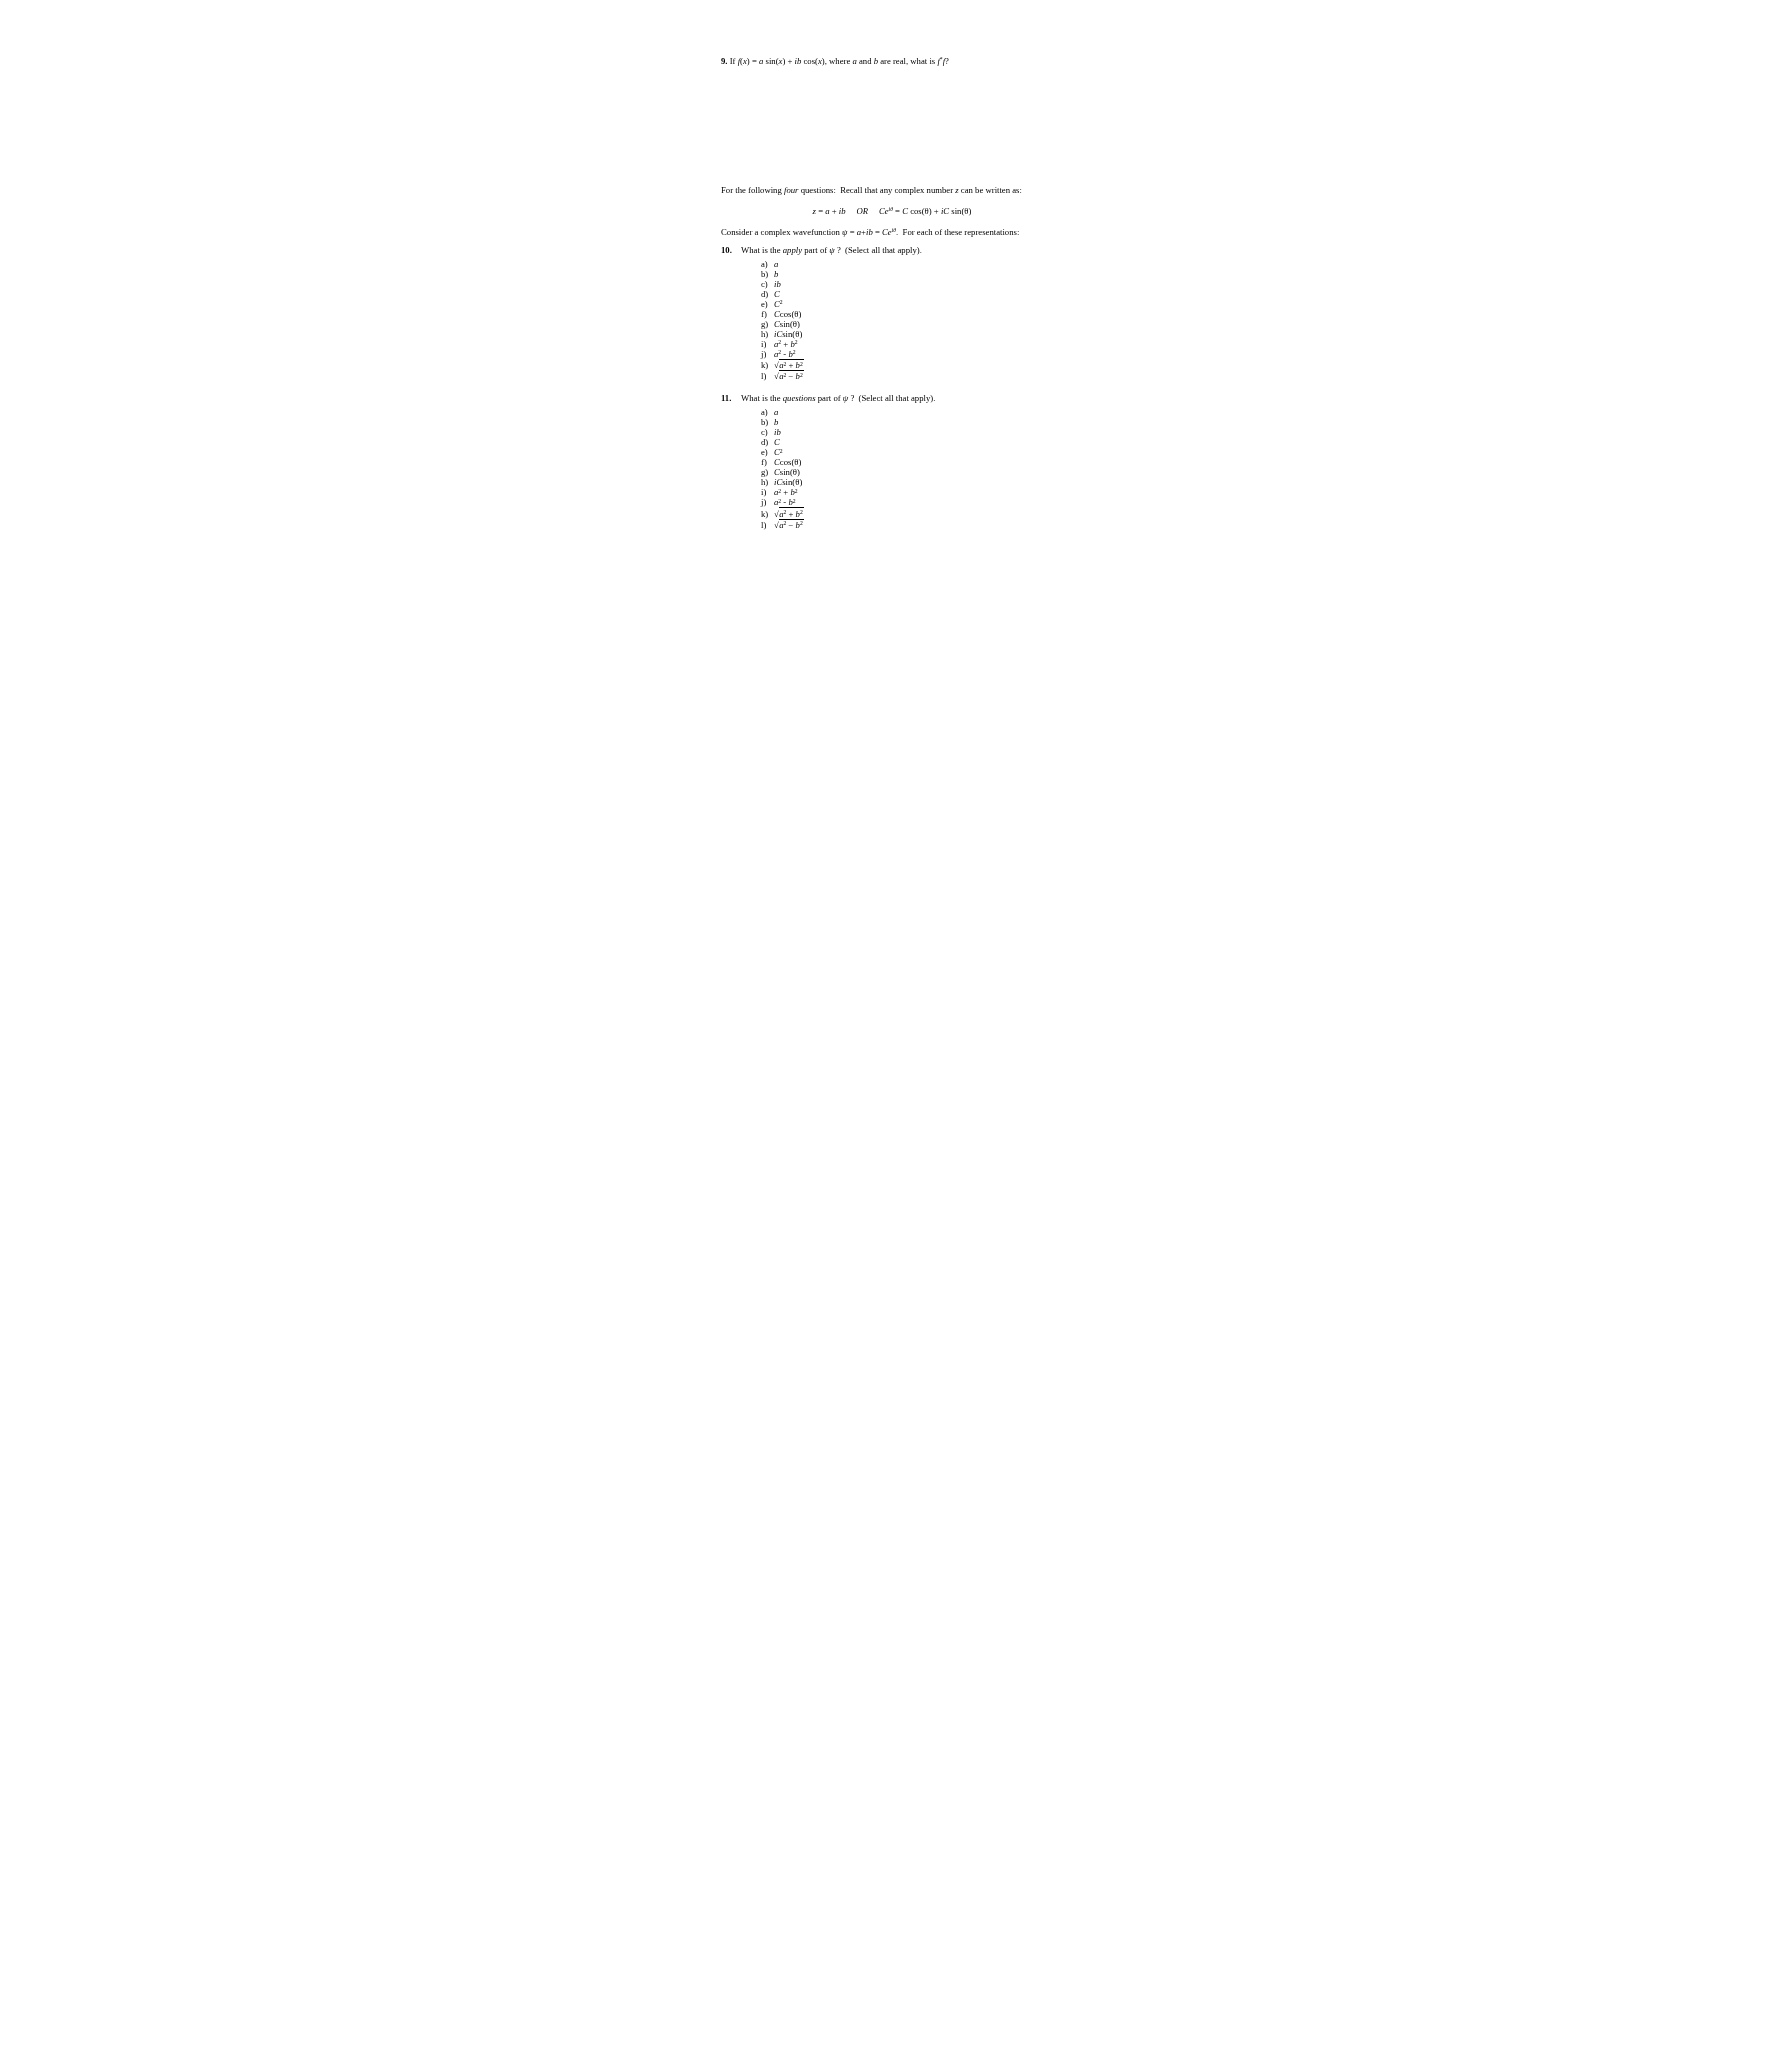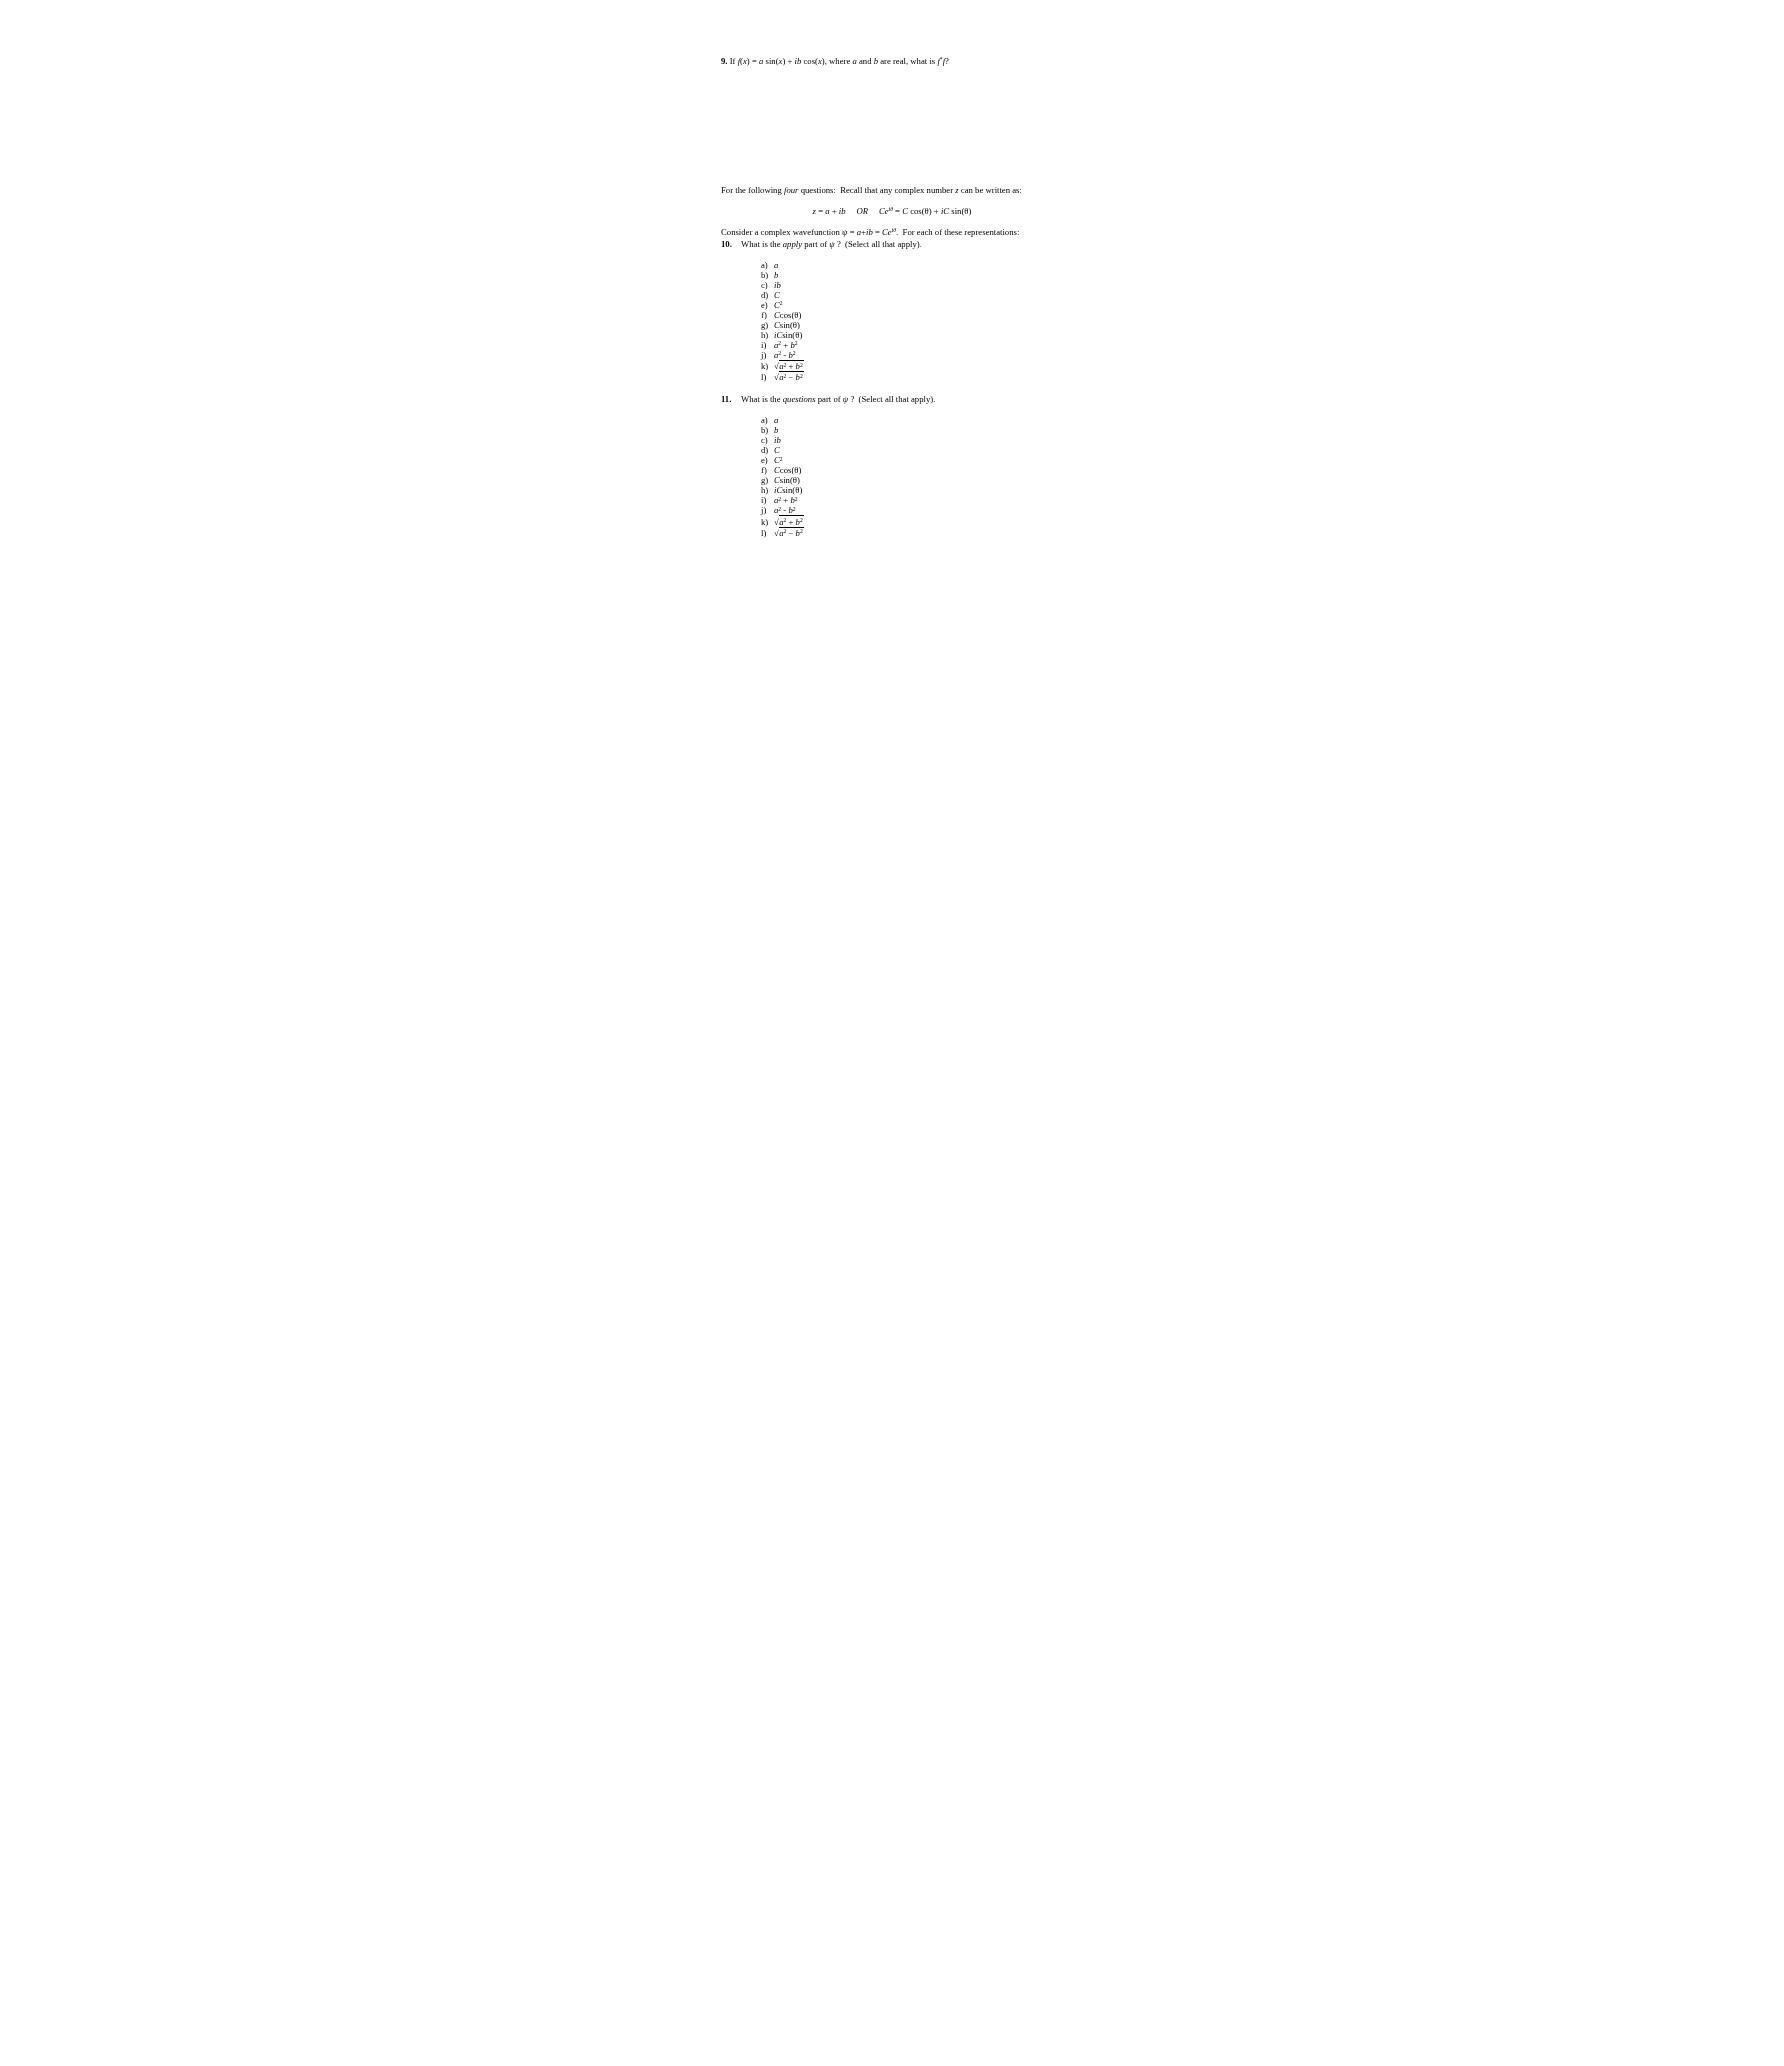--- a/index.html
+++ b/index.html
@@ -14,24 +14,24 @@
     font-size: 8.7px;
     line-height: 10px;
     padding: 56px 52px 0 52px;
     overflow: hidden;
   }
   p { margin: 0; }
   .p-intro    { margin-top: 119px; }
   .p-eq       { margin-top: 11px; text-align: center; }
   .p-consider { margin-top: 11px; }
   .q-heading  { display: flex; }
-  .q10        { margin-top: 2px; }
+  .q10        { margin-top: 8px; }
   .q11        { margin-top: 12px; }
   .q-heading .qnum { flex: 0 0 20px; font-weight: bold; }
-  ul.options  { list-style: none; margin: 11px 0 0 0; padding: 0 0 0 40px; }
+  ul.options  { list-style: none; margin: 4px 0 0 0; padding: 0 0 0 40px; }
   ul.options li { line-height: 10px; }
   .opt-label  { display: inline-block; width: 13px; }
   .st-b   { font-weight: bold; }
   .st-i   { font-style: italic; }
   .st-sup { font-size: 0.65em; position: relative; top: -0.45em; line-height: 0; }
   .radicand {
     display: inline-block;
     border-top: 0.6px solid #000;
     padding: 1.2px 1.2px 0 0.4px;
     line-height: 1;

